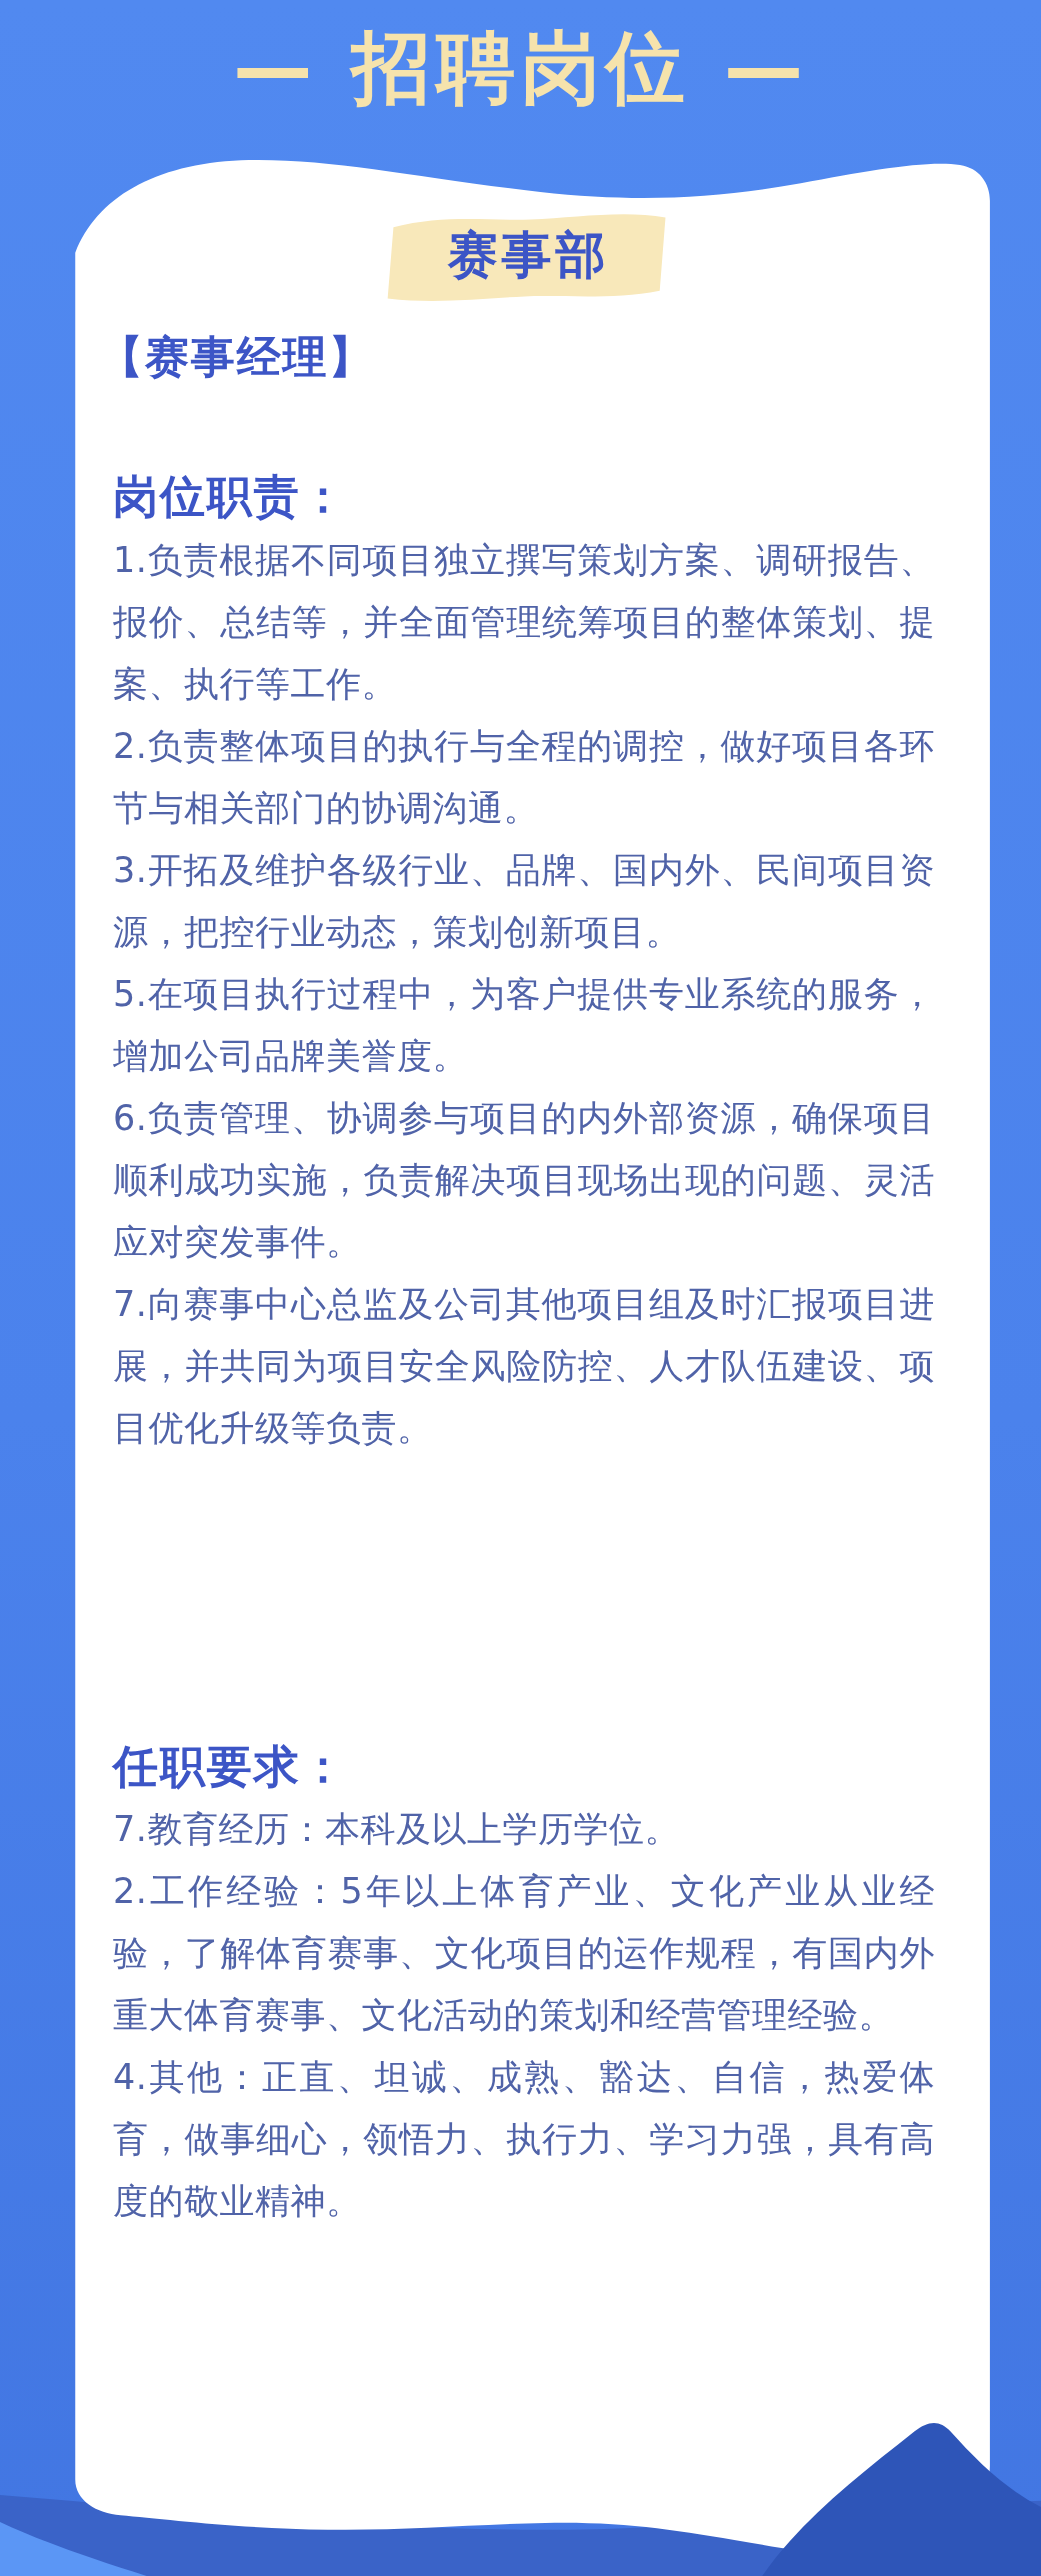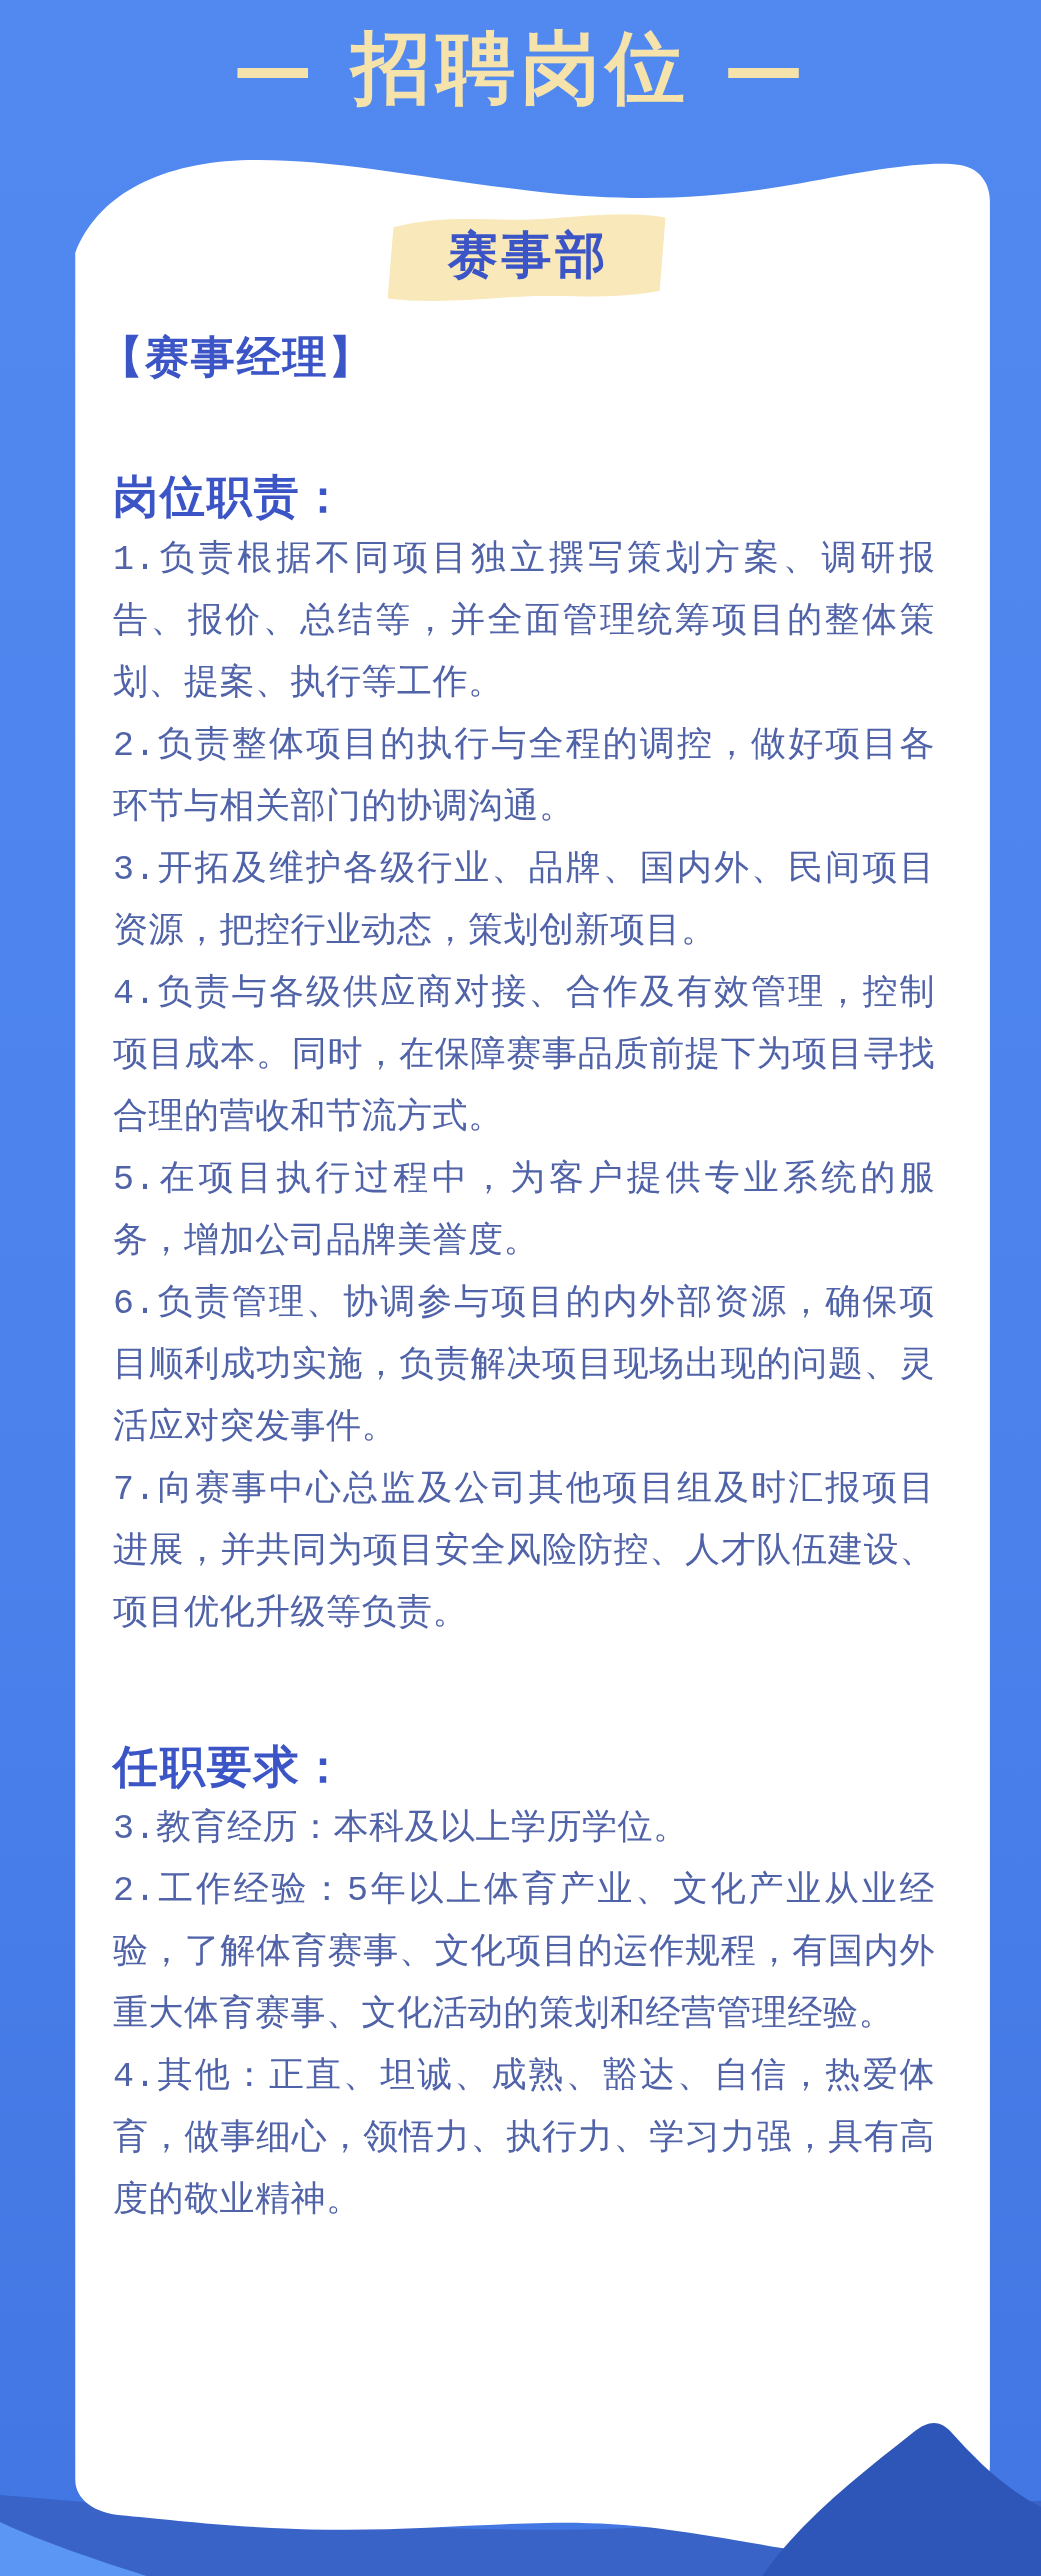--- a/index.html
+++ b/index.html
@@ -63,21 +63,21 @@
   .req-heading{top:1737px;}
   .text-block{
     position:absolute;left:113px;width:822px;
     font-size:35px;line-height:62px;
     color:var(--body_text);
     text-align:justify;
     letter-spacing:0.5px;
   }
   .resp-body{top:529px;}
   .req-body{top:1798px;}
-  .text-block p{margin:0;font-family:Liberation Mono, monospace;}
+  .text-block p{margin:0;}
 </style>
 </head>
 <body>
 
 <div class="page">
 
   <svg class="bg-shapes" viewBox="0 0 1080 2670" preserveAspectRatio="none" aria-hidden="true">
 
     <path class="shape-band" d="M 0 2586
              C 180 2600, 360 2620, 540 2622
@@ -125,28 +125,27 @@
   </div>
 
   <h2 class="job-title">【赛事经理】</h2>
 
   <h3 class="section-heading resp-heading">岗位职责：</h3>
 
   <div class="text-block resp-body">
     <p>1.负责根据不同项目独立撰写策划方案、调研报告、报价、总结等，并全面管理统筹项目的整体策划、提案、执行等工作。</p>
     <p>2.负责整体项目的执行与全程的调控，做好项目各环节与相关部门的协调沟通。</p>
     <p>3.开拓及维护各级行业、品牌、国内外、民间项目资源，把控行业动态，策划创新项目。</p>
-    <p>4.负责与各级供应商对接、合作及有效管理，控制项目成本。同时，在保障赛事品质前提下为项目寻找合理的营收和节流方式。</p>
     <p>5.在项目执行过程中，为客户提供专业系统的服务，增加公司品牌美誉度。</p>
     <p>6.负责管理、协调参与项目的内外部资源，确保项目顺利成功实施，负责解决项目现场出现的问题、灵活应对突发事件。</p>
     <p>7.向赛事中心总监及公司其他项目组及时汇报项目进展，并共同为项目安全风险防控、人才队伍建设、项目优化升级等负责。</p>
   </div>
 
   <h3 class="section-heading req-heading">任职要求：</h3>
 
   <div class="text-block req-body">
-    <p>3.教育经历：本科及以上学历学位。</p>
+    <p>7.教育经历：本科及以上学历学位。</p>
     <p>2.工作经验：5年以上体育产业、文化产业从业经验，了解体育赛事、文化项目的运作规程，有国内外重大体育赛事、文化活动的策划和经营管理经验。</p>
     <p>4.其他：正直、坦诚、成熟、豁达、自信，热爱体育，做事细心，领悟力、执行力、学习力强，具有高度的敬业精神。</p>
   </div>
 
 </div>
 
 
 </body></html>

